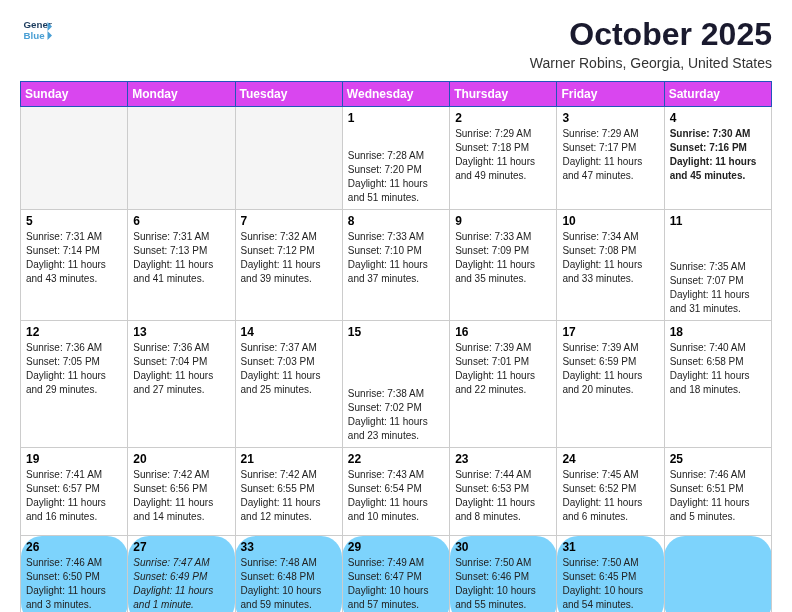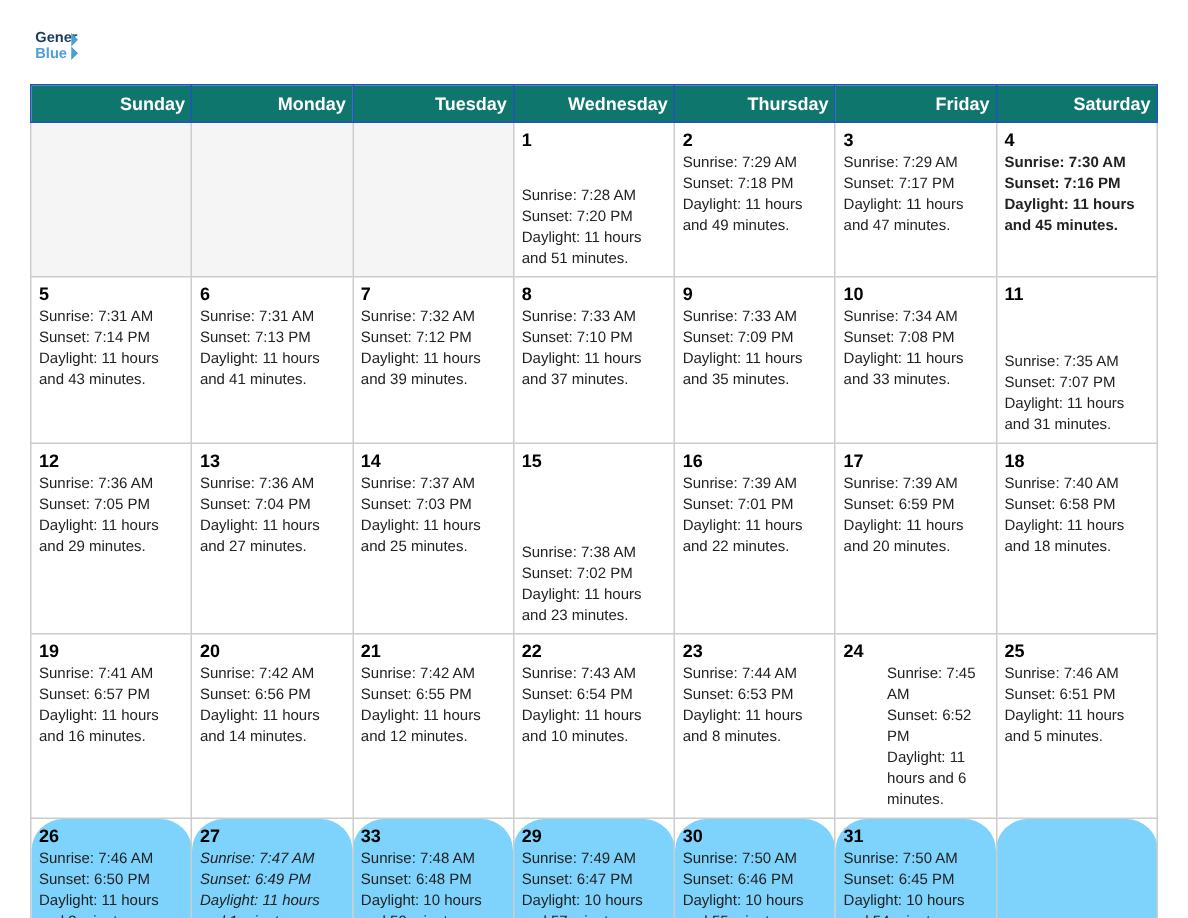--- a/index.html
+++ b/index.html
@@ -47,26 +47,26 @@
       margin-top: 2px;
     }
     .calendar {
       flex: 1;
       border: 1px solid #ccc;
       border-collapse: collapse;
       width: 100%;
       table-layout: fixed;
     }
     .calendar th {
-      background: #0f766e;
+      background: #d946ef;
       color: #fff;
       font-size: 12px;
       font-weight: bold;
       padding: 5px 4px;
-      text-align: right;
+      text-align: left;
       border: 1px solid #2255bb;
     }
     .calendar td {
       border: 1px solid #ccc;
       vertical-align: top;
       padding: 4px 5px;
       font-size: 10.5px;
       color: #222;
       background: #fff;
       height: 88px;
@@ -94,20 +94,24 @@
 <body>
 
 <div class="page">
   <div class="header">
     <div class="logo">
       <svg class="logo-icon" viewBox="0 0 40 40" xmlns="http://www.w3.org/2000/svg">
         <text x="2" y="16" font-size="13" font-weight="bold" fill="#1a3a5c">General</text>
         <text x="2" y="30" font-size="13" font-weight="bold" fill="#4a9fd4">Blue</text>
         <polygon points="34,8 40,14 34,20 40,26 34,32" fill="#4a9fd4"></polygon>
       </svg>
+    </div>
+    <div class="title-block">
+      <div class="month-title">October 2025</div>
+      <div class="location-title">Warner Robins, Georgia, United States</div>
     </div>
   </div>
 
   <table class="calendar">
     <thead>
       <tr>
         <th>Sunday</th>
         <th>Monday</th>
         <th>Tuesday</th>
         <th>Wednesday</th>
@@ -260,21 +264,21 @@
 Daylight: 11 hours and 10 minutes.</div>
           </td>
           <td>
             <div class="day-number">23</div>
             <div class="day-info" style="white-space: pre-line;">Sunrise: 7:44 AM
 Sunset: 6:53 PM
 Daylight: 11 hours and 8 minutes.</div>
           </td>
           <td>
             <div class="day-number">24</div>
-            <div class="day-info" style="white-space: pre-line; margin-left: 29px;">Sunrise: 7:45 AM
+            <div class="day-info" style="white-space: pre-line;">Sunrise: 7:45 AM
 Sunset: 6:52 PM
 Daylight: 11 hours and 6 minutes.</div>
           </td>
           <td>
             <div class="day-number">25</div>
             <div class="day-info" style="white-space: pre-line;">Sunrise: 7:46 AM
 Sunset: 6:51 PM
 Daylight: 11 hours and 5 minutes.</div>
           </td>
         </tr>

